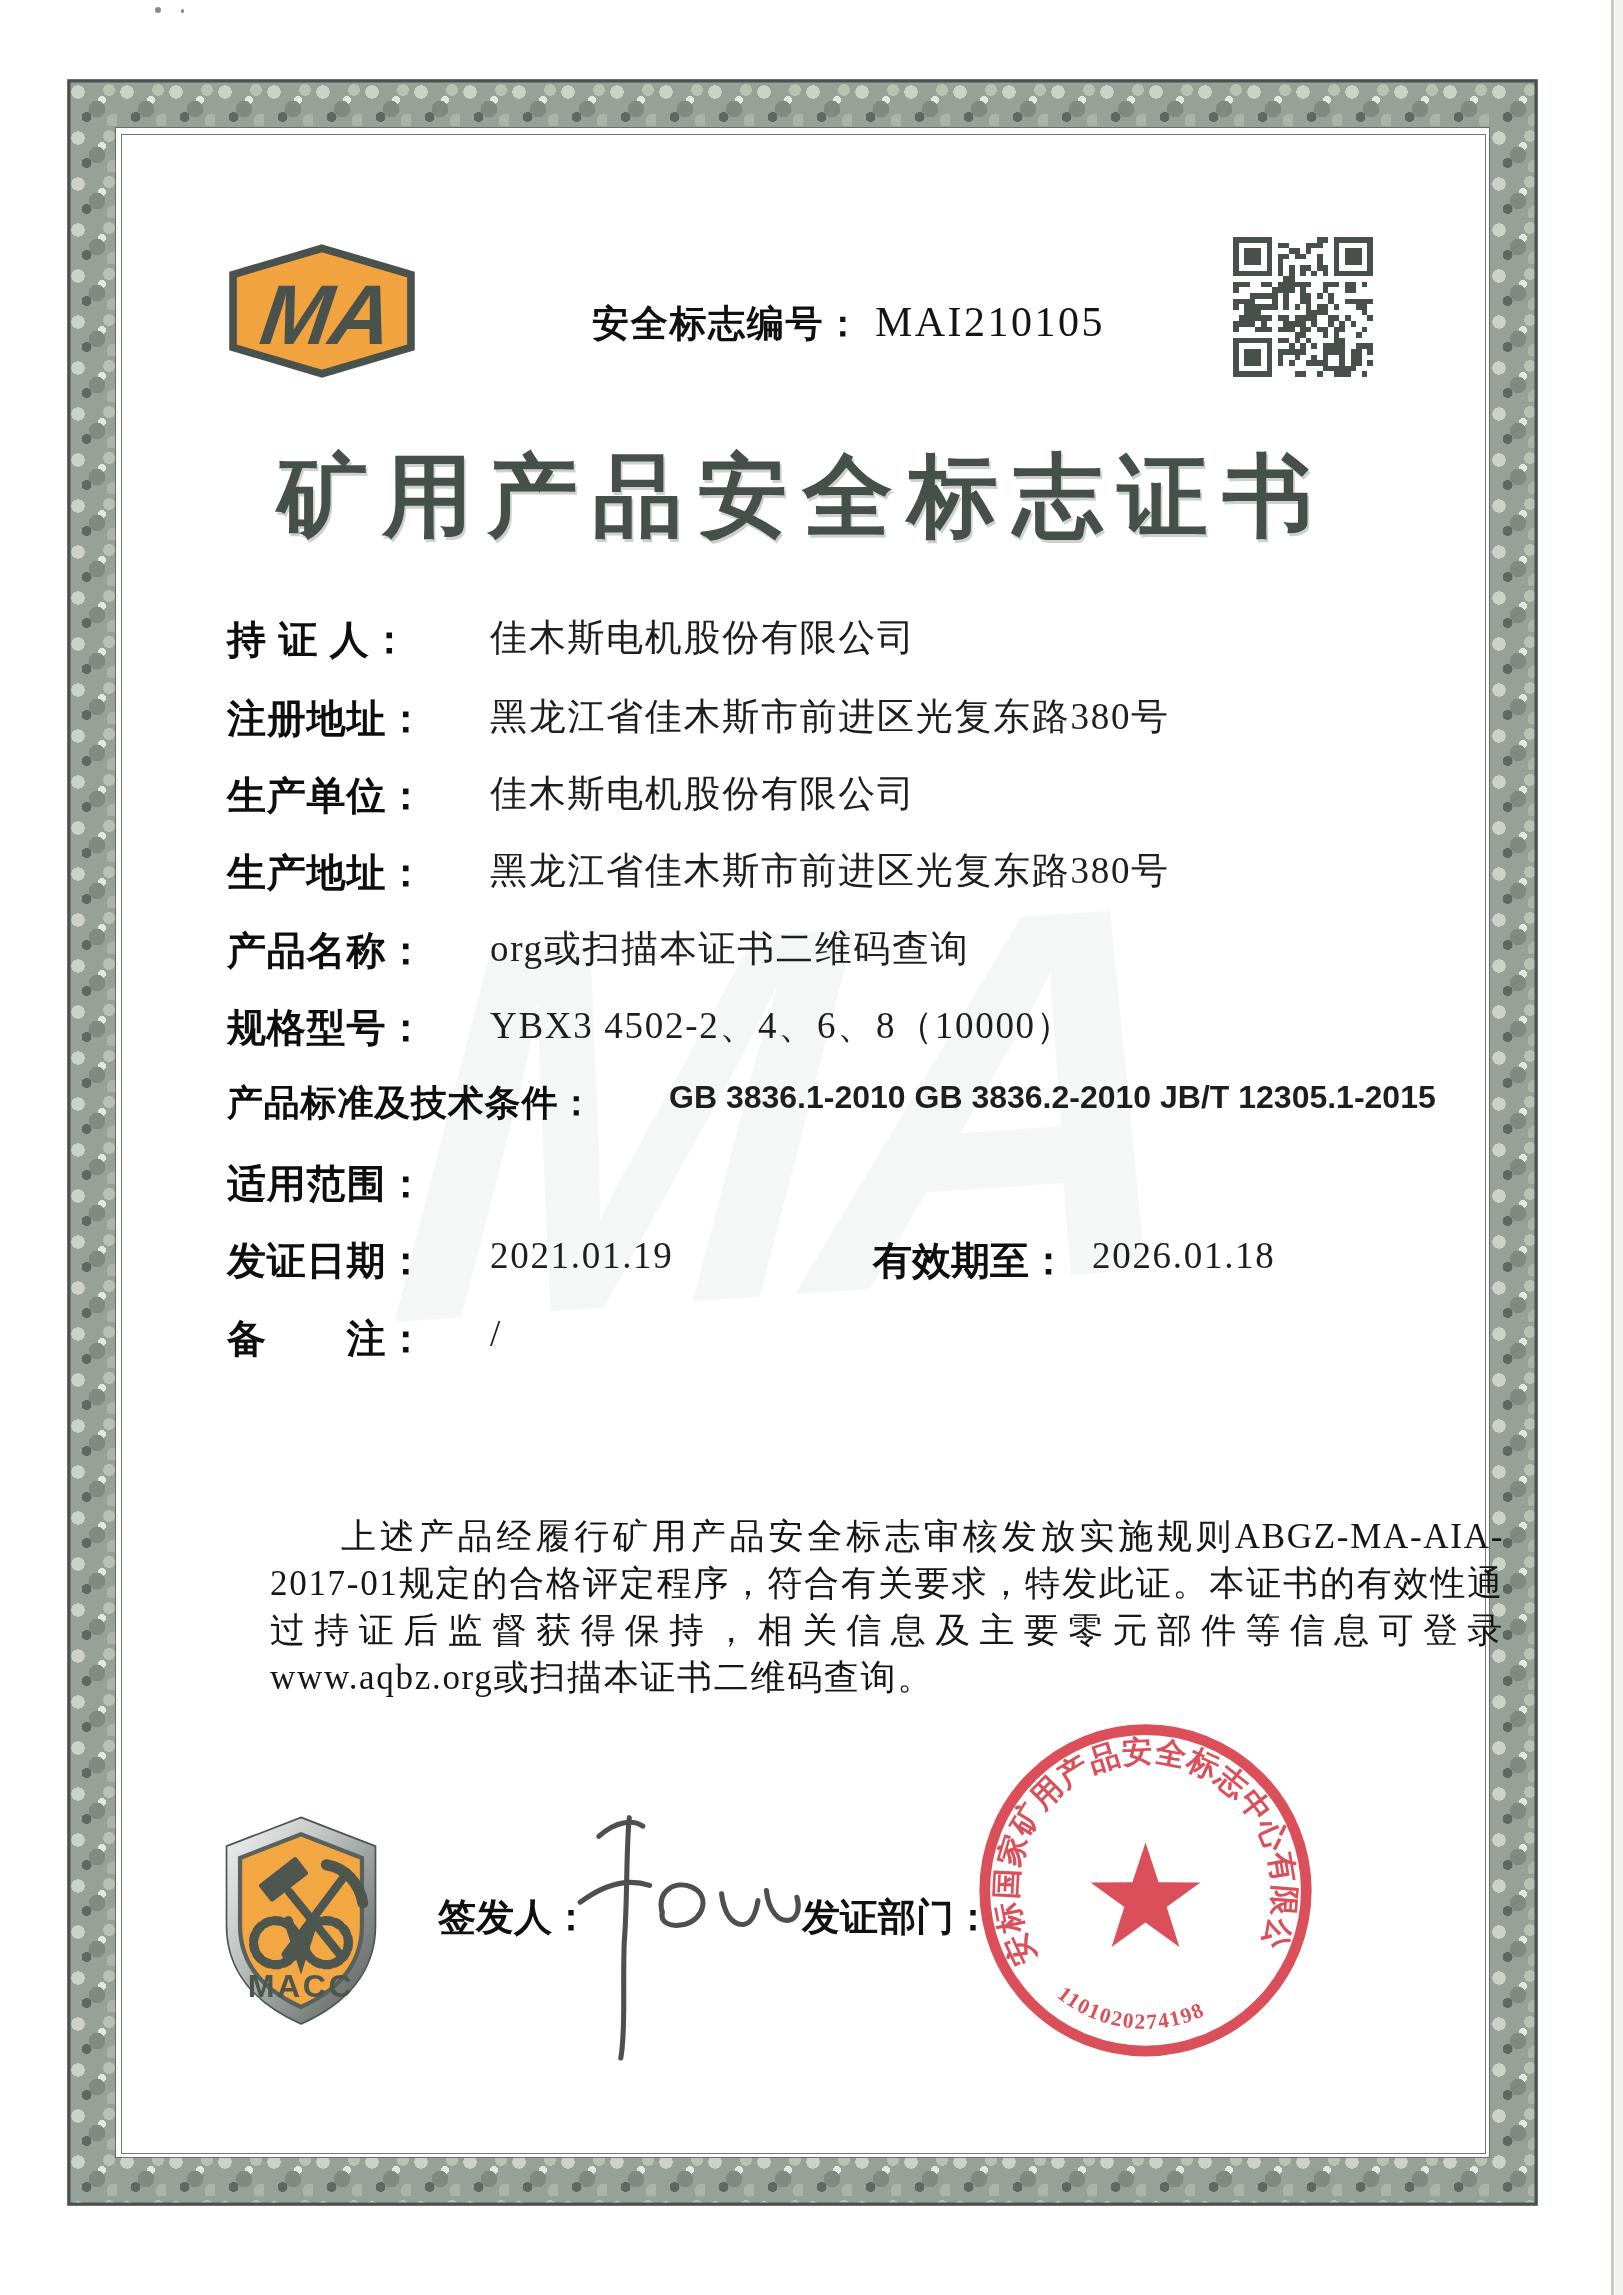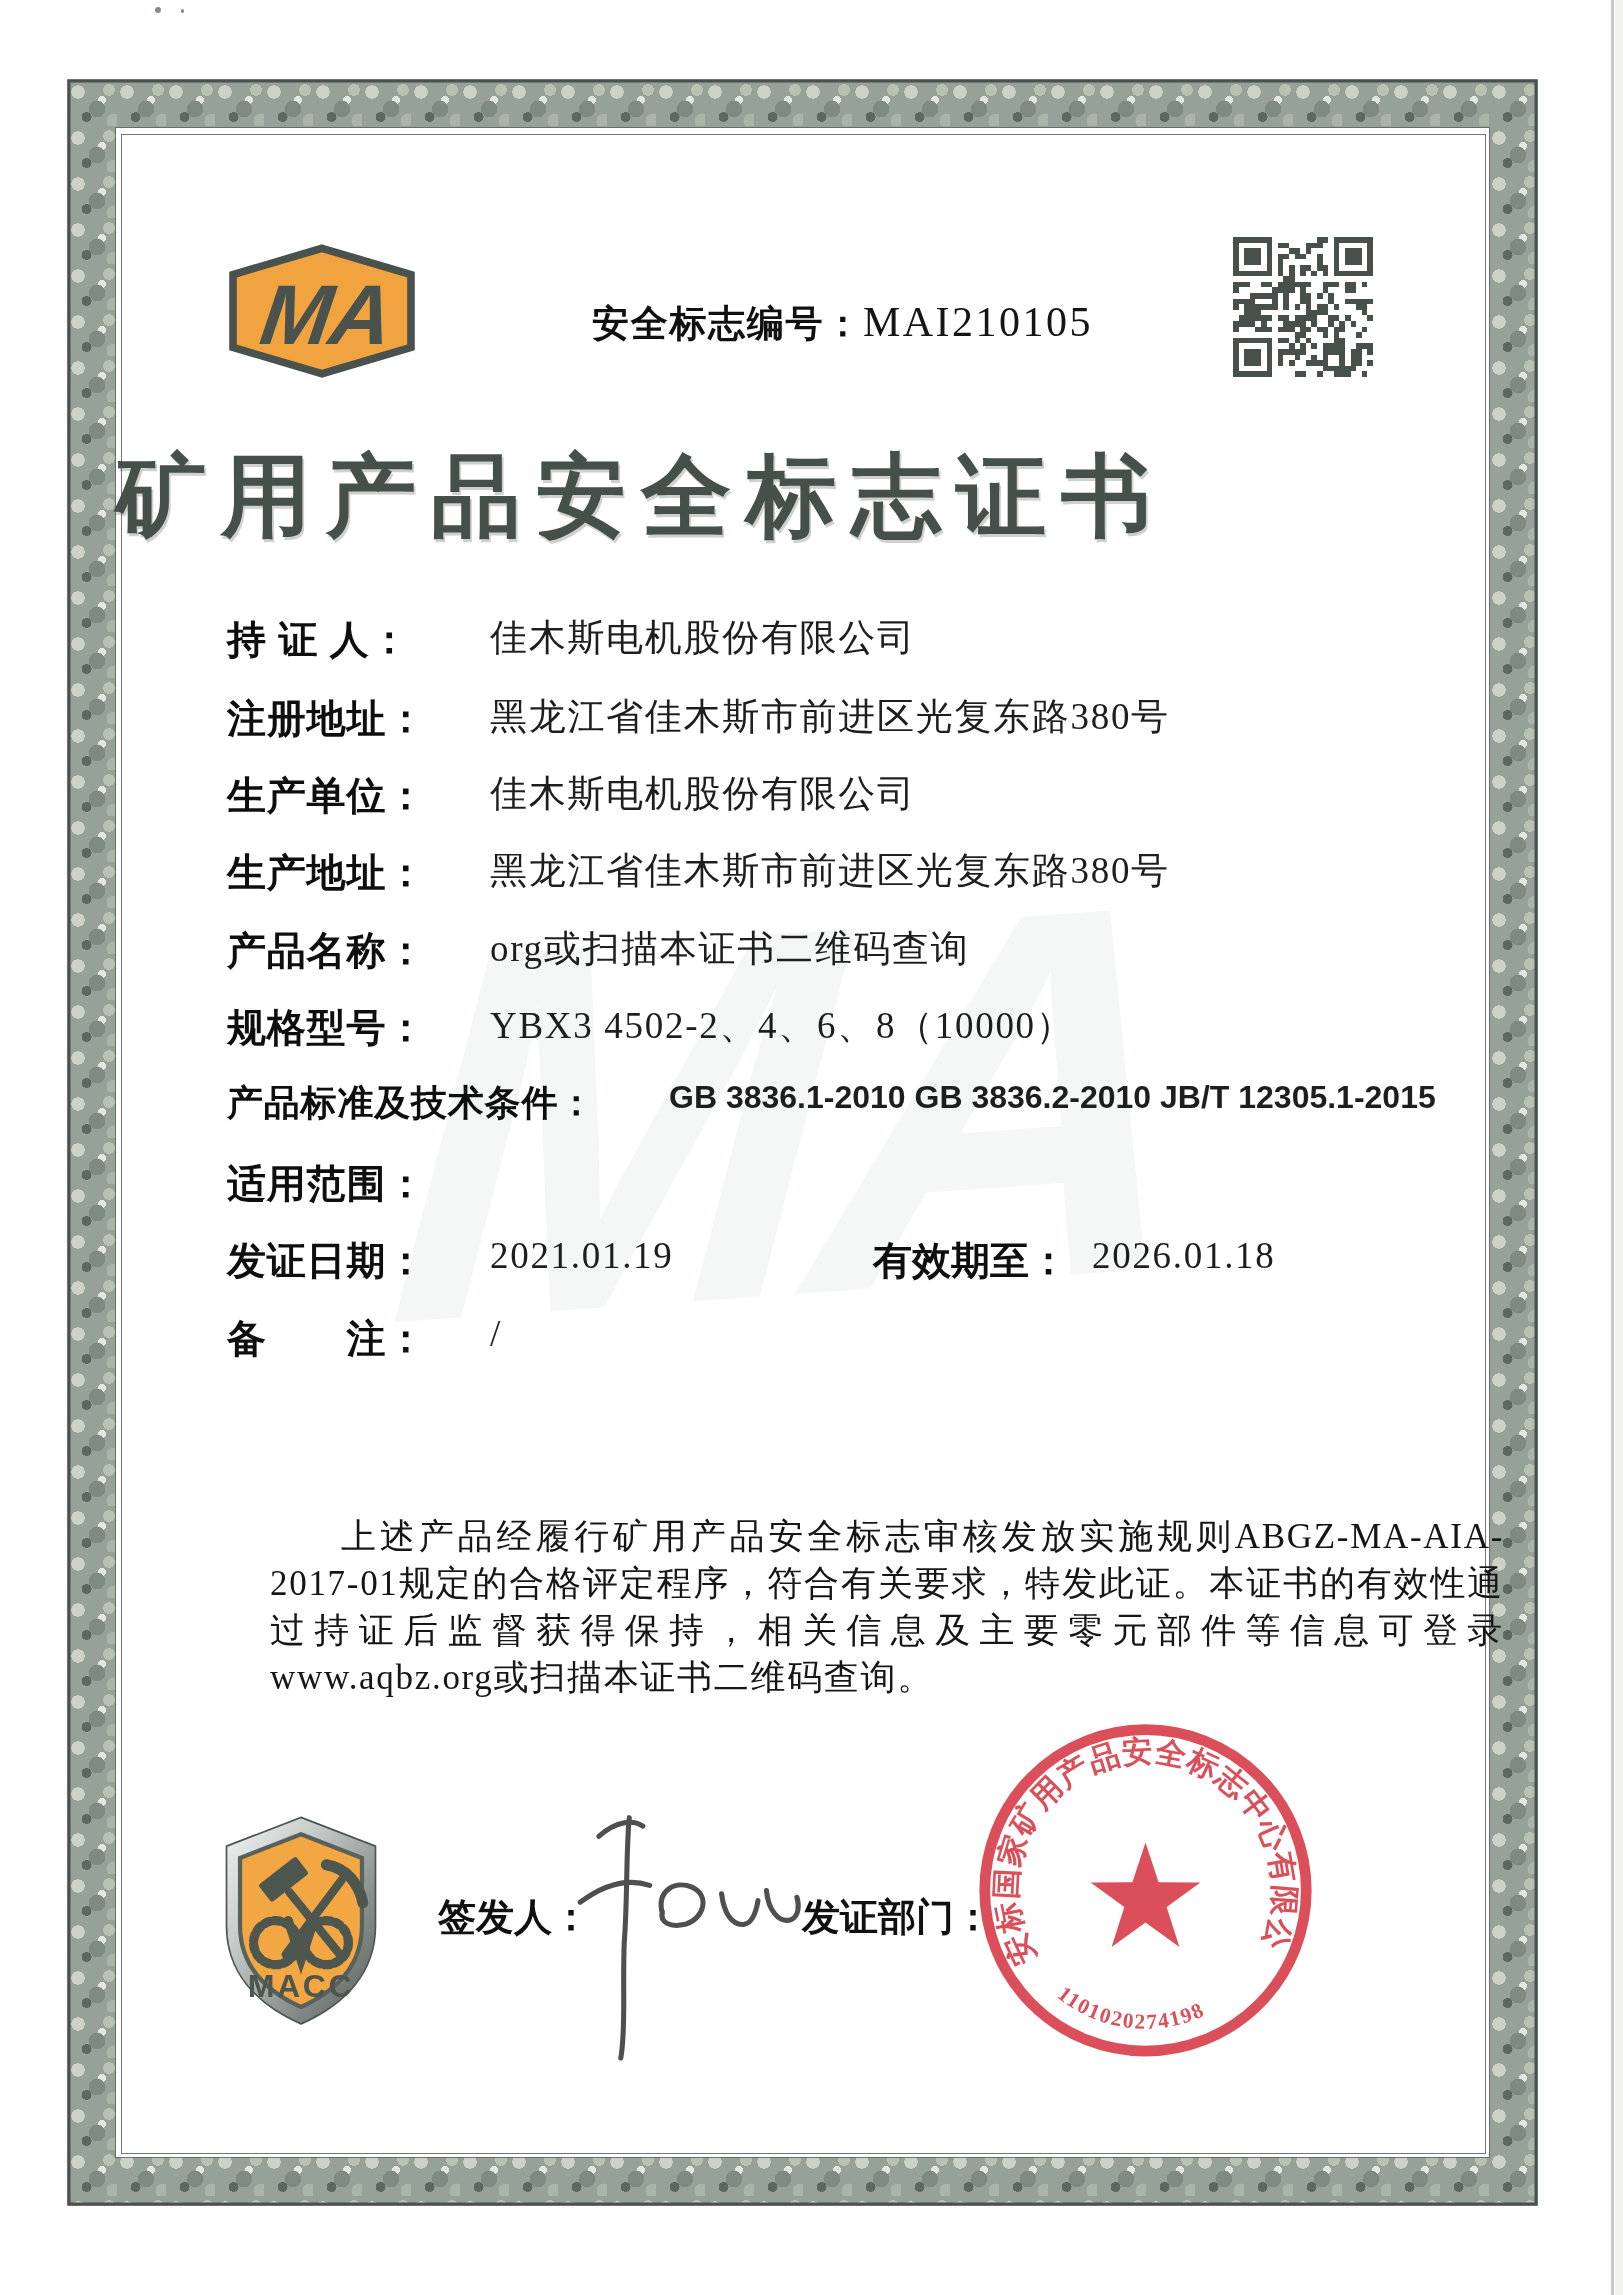--- a/index.html
+++ b/index.html
@@ -40,26 +40,26 @@
     left:397px;top:812px;font-size:524px;font-weight:900;font-style:italic;
     letter-spacing:-15px;color:rgba(116,128,121,.07);
     transform:rotate(-4deg) skewX(-8deg);user-select:none;
   }
 
   
   #ma-badge{left:211px;top:244px;}
   #certno{left:592px;top:298px;white-space:nowrap;}
   #certno .lab{font-weight:bold;font-size:37px;color:#101010;letter-spacing:1.7px;}
   #certno .val{font-family:"Liberation Serif",serif;font-size:42px;color:#151515;
-               letter-spacing:2.5px;margin-left:0;}
+               letter-spacing:2.5px;margin-left:12px;}
   #qr{left:1233px;top:237px;}
 
   
   #title{
-    left:116px;top:436px;width:1373px;margin:0;
+    left:116px;top:436px;width:1373px;margin:0;text-align:center;
     font-family:"Liberation Serif",serif;font-weight:900;font-size:90px;
     color:#46504b;letter-spacing:15px;
     text-shadow:1.7px 2.5px 0 rgba(60,70,65,.25);white-space:nowrap;
   }
 
   
   .row{left:0;width:1430px;height:51px;}
   .flabel{position:absolute;left:227px;font-weight:bold;font-size:39px;
           color:#0e0e0e;letter-spacing:0.8px;white-space:nowrap;}
   .fvalue{position:absolute;left:448px;font-family:"Liberation Serif",serif;

